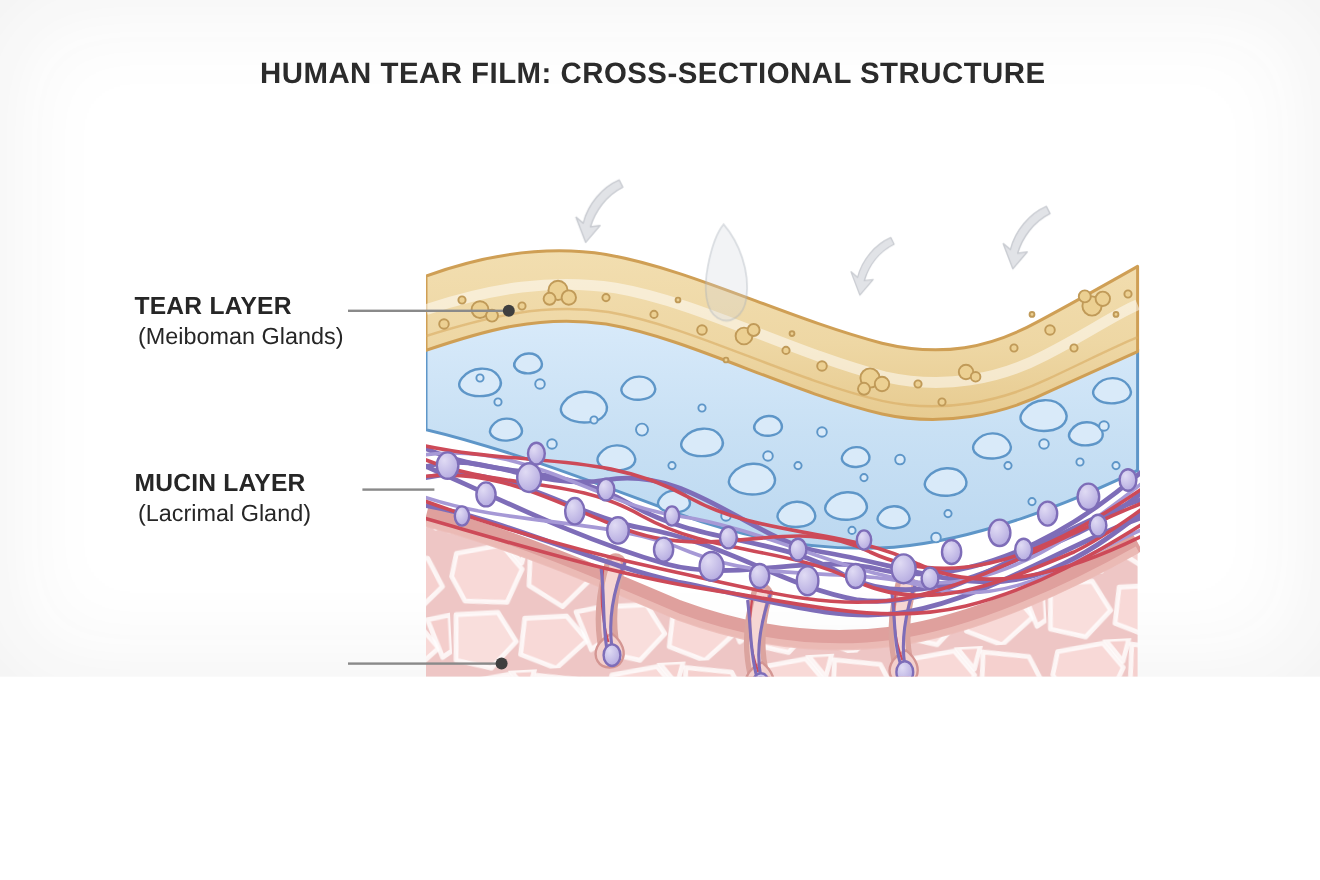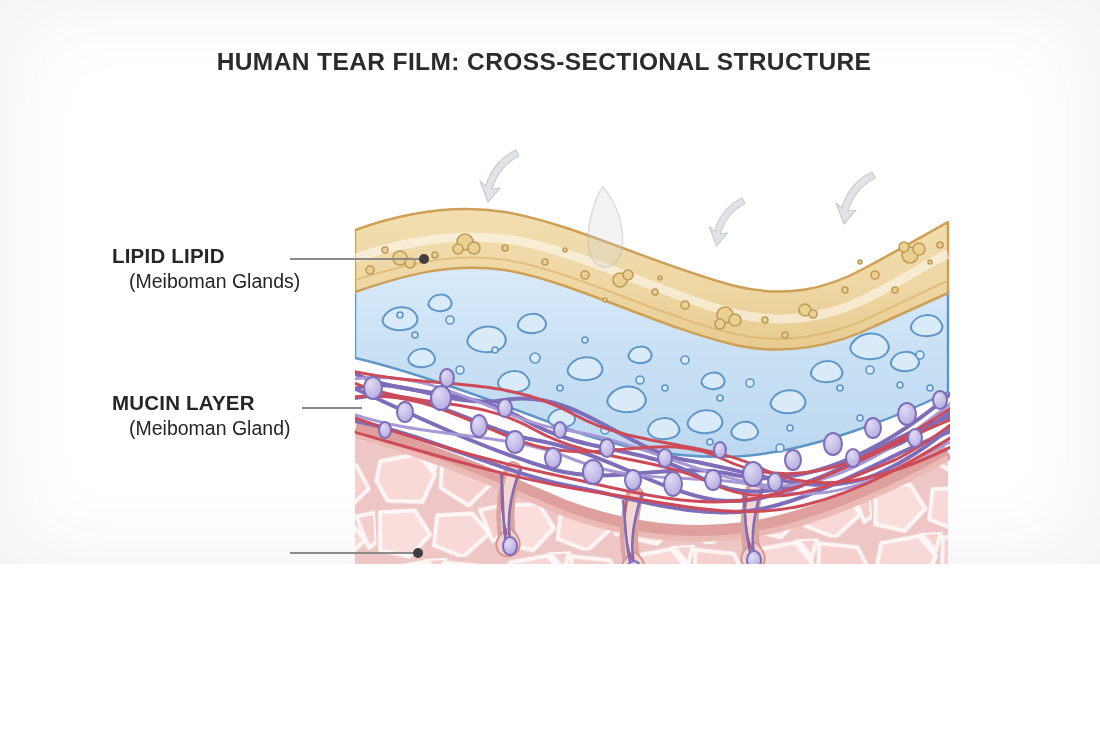--- a/index.html
+++ b/index.html
@@ -12,47 +12,47 @@
     font-family:"Liberation Sans", sans-serif;
   }
   .title{
     position:absolute;left:0;top:48px;width:1088px;
     text-align:center;
     font-size:24.5px;font-weight:700;letter-spacing:0.4px;
     color:#2b2b2b;
   }
   .layer-label{position:absolute;color:#262626;}
   .layer-label .name{font-size:20.5px;font-weight:700;letter-spacing:0.2px;line-height:27px;}
-  .layer-label .sub{font-size:19.5px;font-weight:400;line-height:25px;padding-left:3px;margin-left:14px;}
+  .layer-label .sub{font-size:19.5px;font-weight:400;line-height:25px;padding-left:3px;}
   #lbl-lipid{left:112px;top:242px;}
   #lbl-aqueous{left:112px;top:389px;}
   #lbl-mucin{left:113px;top:536px;}
   .leader{position:absolute;height:2px;background:#8a8a8a;z-index:5;}
   #lead-lipid{left:290px;top:258px;width:131px;}
   #lead-aqueous{left:302px;top:407px;width:60px;}
   #lead-mucin{left:290px;top:552px;width:125px;}
   .leader-dot{position:absolute;width:10px;height:10px;border-radius:50%;background:#3f3f3f;z-index:6;}
   #dot-lipid{left:419px;top:254px;}
   #dot-mucin{left:413px;top:548px;}
   .illus{position:absolute;left:355px;top:130px;width:595px;height:560px;}
 </style>
 </head>
 <body>
 
 <div class="page">
 
   <div class="title">HUMAN TEAR FILM: CROSS-SECTIONAL STRUCTURE</div>
 
   <div class="layer-label" id="lbl-lipid">
-    <div class="name">LIPID LIPID</div>
+    <div class="name">TEAR LAYER</div>
     <div class="sub">(Meiboman Glands)</div>
   </div>
   <div class="layer-label" id="lbl-aqueous">
     <div class="name">MUCIN LAYER</div>
-    <div class="sub">(Meiboman Gland)</div>
+    <div class="sub">(Lacrimal Gland)</div>
   </div>
 
   <div class="leader" id="lead-lipid"></div>
   <div class="leader" id="lead-aqueous"></div>
   <div class="leader" id="lead-mucin"></div>
   <div class="leader-dot" id="dot-lipid"></div>
   <div class="leader-dot" id="dot-mucin"></div>
 
   <svg class="illus" viewBox="0 0 595 560">
     <defs>

